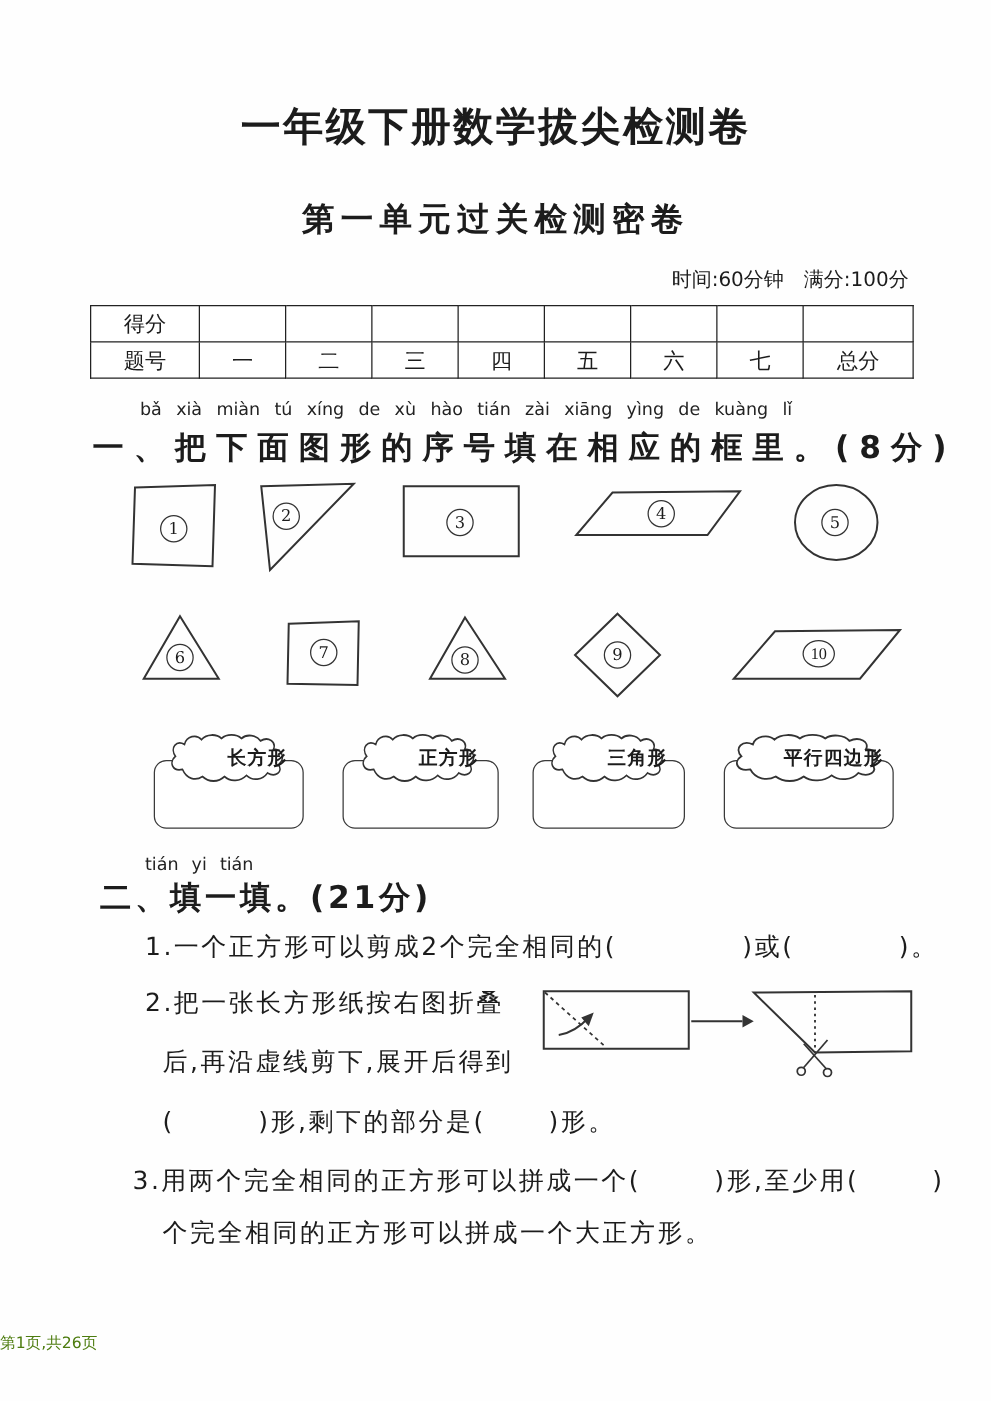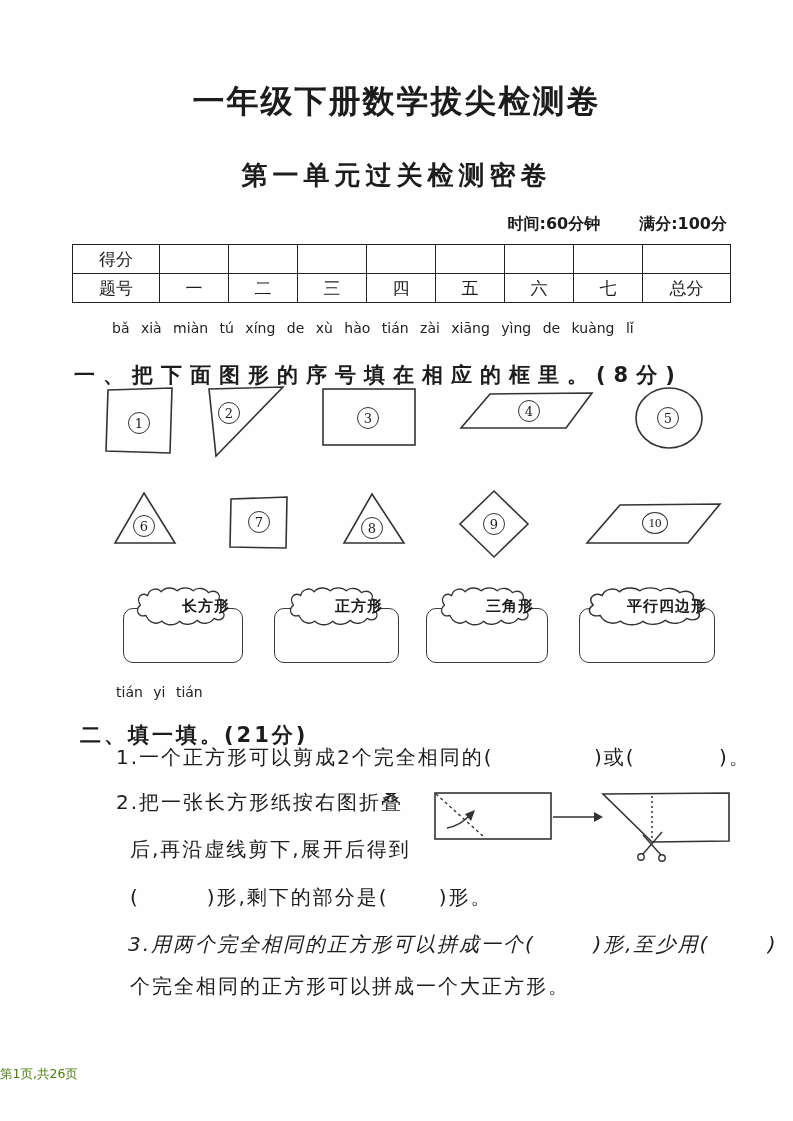--- a/index.html
+++ b/index.html
@@ -4,25 +4,25 @@
 <style>
   html,body{margin:0;padding:0;}
   body{
     width:793px;height:1121px;position:relative;overflow:hidden;
     background:#fefefe;color:#1c1c1c;
     font-family:"DejaVu Sans","Liberation Sans",sans-serif;
   }
   .abs{position:absolute;}
   .page-title{left:0;right:0;top:80px;text-align:center;font-size:32px;font-weight:900;letter-spacing:2px;white-space:nowrap;}
   .page-subtitle{left:0;right:0;top:158px;text-align:center;font-size:26px;font-weight:bold;letter-spacing:5px;white-space:nowrap;}
-  .meta{top:214px;right:66px;display:flex;gap:39px;font-size:16px;font-weight:bold;}
+  .meta{top:214px;right:66px;display:flex;gap:16px;font-size:16px;font-weight:normal;}
   table.score{position:absolute;left:72px;top:244px;border-collapse:collapse;table-layout:fixed;}
   table.score td{border:1.6px solid #222;height:28px;text-align:center;font-size:17px;padding:0;background:#fff;}
   .pinyin{font-size:14px;color:#222;white-space:nowrap;}
-  .sec-heading{font-size:21px;font-weight:bold;white-space:nowrap;margin-top:20px;}
+  .sec-heading{font-size:25px;font-weight:bold;white-space:nowrap;}
   .h1sp{letter-spacing:8px;}
   .h2sp{letter-spacing:3px;}
   .qline{font-size:20px;letter-spacing:2px;white-space:nowrap;line-height:1.1;}
   svg.shape{position:absolute;overflow:visible;}
   svg.shape *{stroke:#333;stroke-width:1.6;fill:none;}
   .circ{
     position:absolute;width:20px;height:20px;border:1.4px solid #333;border-radius:50%;
     display:flex;align-items:center;justify-content:center;
     font-size:13px;font-family:"DejaVu Serif","Liberation Serif",serif;background:transparent;
   }
@@ -158,21 +158,21 @@
   <span>平行四边形</span>
 </div>
 
 <div class="abs pinyin" style="left:116px;top:684px;word-spacing:6px;text-align:center;">tián yi tián</div>
 <div class="abs sec-heading h2sp" style="left:80px;top:701px;">二、填一填。(21分)</div>
 
 <div class="abs qline" style="left:116px;top:746px;">1.一个正方形可以剪成2个完全相同的(&nbsp;&nbsp;&nbsp;&nbsp;&nbsp;&nbsp;&nbsp;&nbsp;&nbsp;&nbsp;&nbsp;&nbsp;)或(&nbsp;&nbsp;&nbsp;&nbsp;&nbsp;&nbsp;&nbsp;&nbsp;&nbsp;&nbsp;)。</div>
 <div class="abs qline" style="left:116px;top:791px;">2.把一张长方形纸按右图折叠</div>
 <div class="abs qline" style="left:130px;top:838px;">后,再沿虚线剪下,展开后得到</div>
 <div class="abs qline" style="left:130px;top:886px;">(&nbsp;&nbsp;&nbsp;&nbsp;&nbsp;&nbsp;&nbsp;&nbsp;)形,剩下的部分是(&nbsp;&nbsp;&nbsp;&nbsp;&nbsp;&nbsp;)形。</div>
-<div class="abs qline" style="left:128px;top:933px;font-style:italic;">3.用两个完全相同的正方形可以拼成一个(&nbsp;&nbsp;&nbsp;&nbsp;&nbsp;&nbsp;&nbsp;)形,至少用(&nbsp;&nbsp;&nbsp;&nbsp;&nbsp;&nbsp;&nbsp;)</div>
+<div class="abs qline" style="left:106px;top:933px;">3.用两个完全相同的正方形可以拼成一个(&nbsp;&nbsp;&nbsp;&nbsp;&nbsp;&nbsp;&nbsp;)形,至少用(&nbsp;&nbsp;&nbsp;&nbsp;&nbsp;&nbsp;&nbsp;)</div>
 <div class="abs qline" style="left:130px;top:975px;">个完全相同的正方形可以拼成一个大正方形。</div>
 
 <svg class="diag" style="left:433px;top:791px;" width="122" height="52">
   <rect x="2" y="2" width="116" height="46" fill="none" stroke="#333" stroke-width="1.6"></rect>
   <line x1="3" y1="3" x2="52" y2="47" stroke="#333" stroke-width="1.4" stroke-dasharray="3,3"></line>
   <path d="M14,37 Q27,35 38,23" fill="none" stroke="#333" stroke-width="1.5"></path>
   <polygon points="42,19 32,23 38,30" fill="#333"></polygon>
 </svg>
 
 <svg class="diag" style="left:552px;top:810px;" width="52" height="14">

